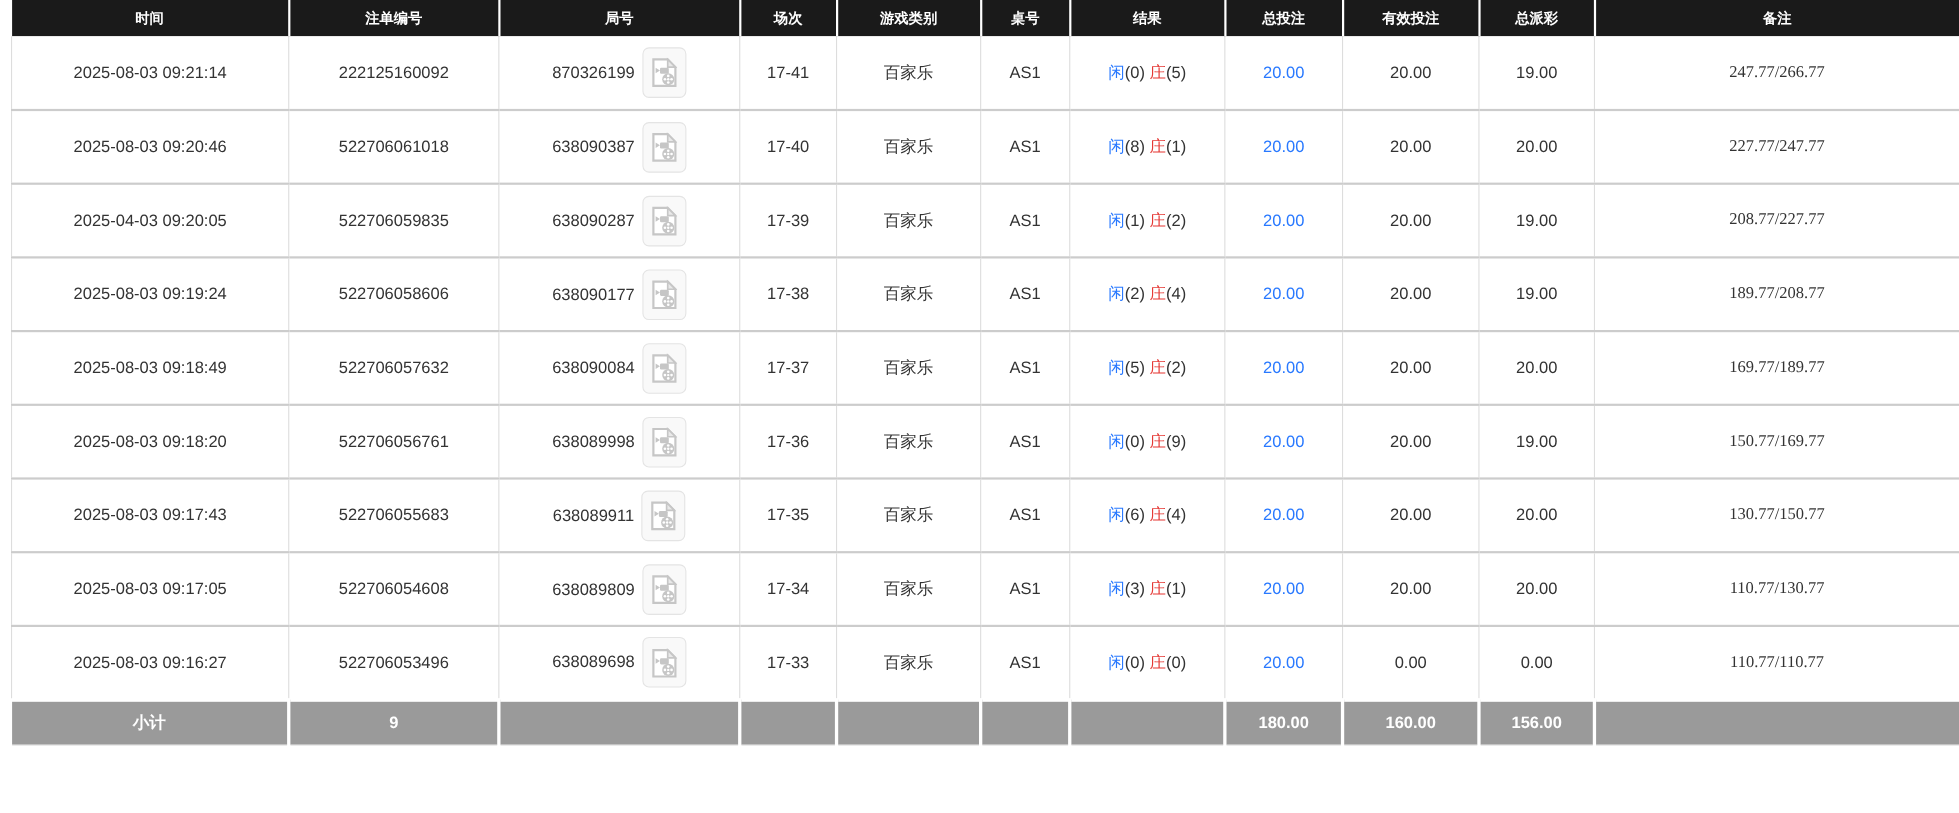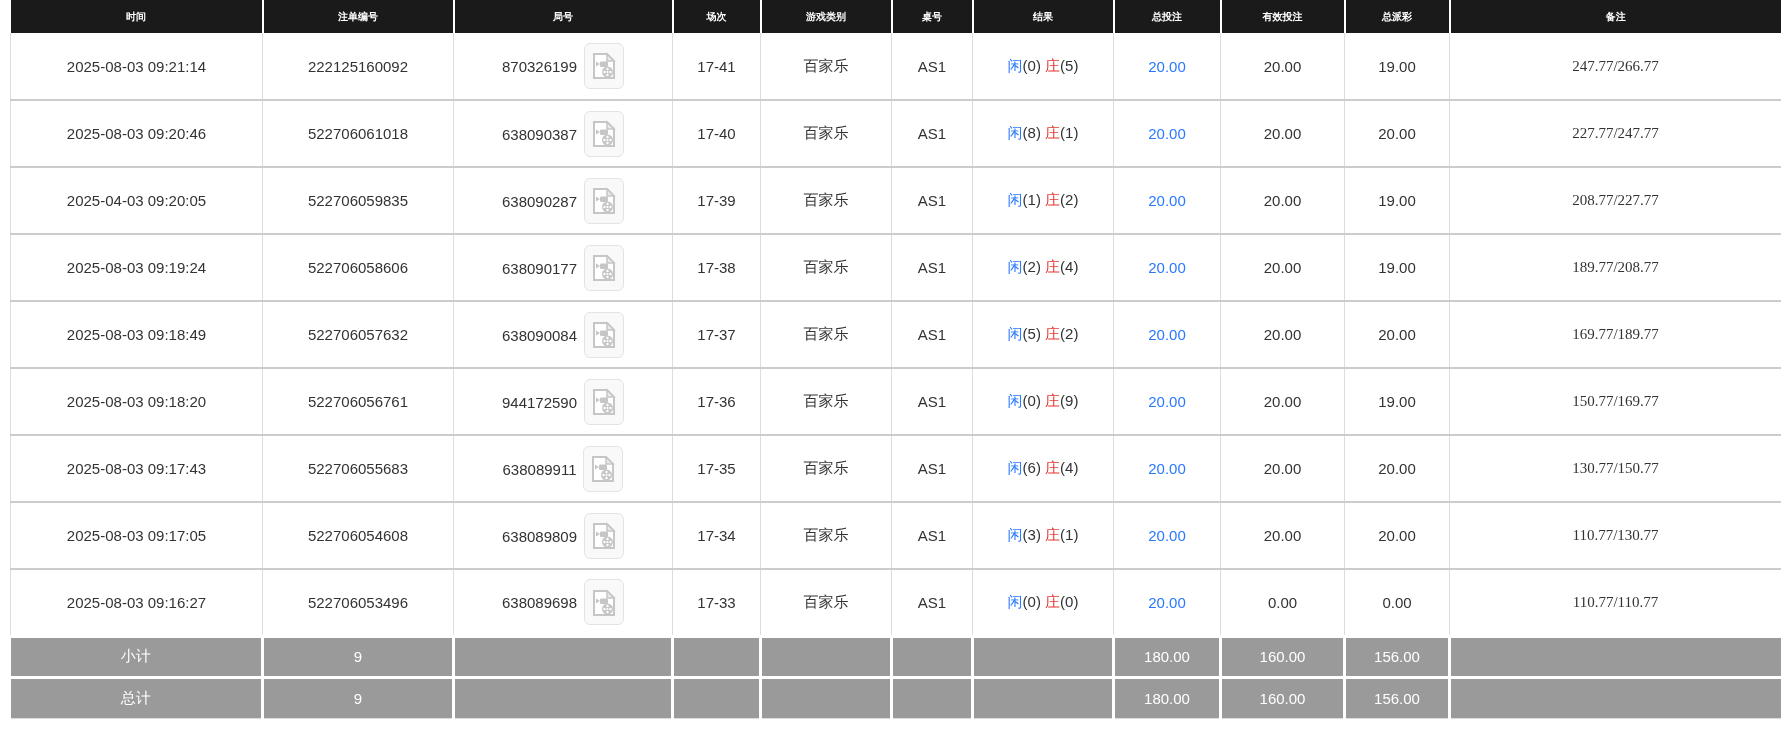--- a/index.html
+++ b/index.html
@@ -11,21 +11,21 @@
   .records-table {
     border-collapse: collapse;
     table-layout: fixed;
     margin-left: 10px;
     width: 1771px;
   }
   
   thead th {
     background: #1a1a1a;
     color: #ffffff;
-    font-size: 10px;
+    font-size: 13px;
     font-weight: bold;
     height: 33px;
     text-align: center;
     vertical-align: middle;
     border-right: 2px solid #ffffff;
     padding: 0;
   }
   thead th:last-child { border-right: none; }
   
   tbody td {
@@ -60,21 +60,21 @@
     cursor: pointer;
     line-height: 44px;
   }
   .video-btn svg { vertical-align: middle; }
   .round-num { vertical-align: middle; }
   
   tfoot td {
     background: #9a9a9a;
     color: #ffffff;
     font-size: 15px;
-    font-weight: normal;
+    font-weight: bold;
     text-align: center;
     vertical-align: middle;
     height: 41px;
     border-top: 3px solid #ffffff;
     border-right: 3px solid #ffffff;
     padding: 0;
   }
   tfoot td:last-child { border-right: none; }
   tfoot tr:last-child td { border-bottom: 1px solid #dddddd; }
 </style>
@@ -253,21 +253,21 @@
     </td>
     <td><a class="bet-link">20.00</a></td>
     <td>20.00</td>
     <td>20.00</td>
     <td>169.77/189.77</td>
   </tr>
       <tr>
     <td>2025-08-03 09:18:20</td>
     <td>522706056761</td>
     <td>
-      <span class="round-num">944172590</span><button class="video-btn"><svg width="24" height="28" viewBox="0 0 24 28" xmlns="http://www.w3.org/2000/svg">
+      <span class="round-num">638089998</span><button class="video-btn"><svg width="24" height="28" viewBox="0 0 24 28" xmlns="http://www.w3.org/2000/svg">
         <path d="M2 2 h13 l7 7 v17 H2 Z" fill="#ffffff" stroke="#c6c6c6" stroke-width="2"></path>
         <path d="M15 2 v7 h7 Z" fill="#e9e9e9" stroke="#c6c6c6" stroke-width="1.5"></path>
         <path d="M8 12 l-4 2.5 v-5 Z" fill="#c6c6c6"></path>
         <rect x="8" y="9.5" width="8" height="5.5" rx="1.2" fill="#c6c6c6"></rect>
         <circle cx="15.5" cy="20" r="5.5" fill="#c6c6c6"></circle>
         <circle cx="15.5" cy="20" r="1.1" fill="#ffffff"></circle>
         <circle cx="15.5" cy="17" r="1.2" fill="#ffffff"></circle>
         <circle cx="15.5" cy="23" r="1.2" fill="#ffffff"></circle>
         <circle cx="12.5" cy="20" r="1.2" fill="#ffffff"></circle>
         <circle cx="18.5" cy="20" r="1.2" fill="#ffffff"></circle>
@@ -380,27 +380,14 @@
       <td></td>
       <td></td>
       <td></td>
       <td></td>
       <td></td>
       <td>180.00</td>
       <td>160.00</td>
       <td>156.00</td>
       <td></td>
     </tr>
-    <tr>
-      <td>总计</td>
-      <td>9</td>
-      <td></td>
-      <td></td>
-      <td></td>
-      <td></td>
-      <td></td>
-      <td>180.00</td>
-      <td>160.00</td>
-      <td>156.00</td>
-      <td></td>
-    </tr>
   </tfoot>
 </table>
 
 </body></html>

